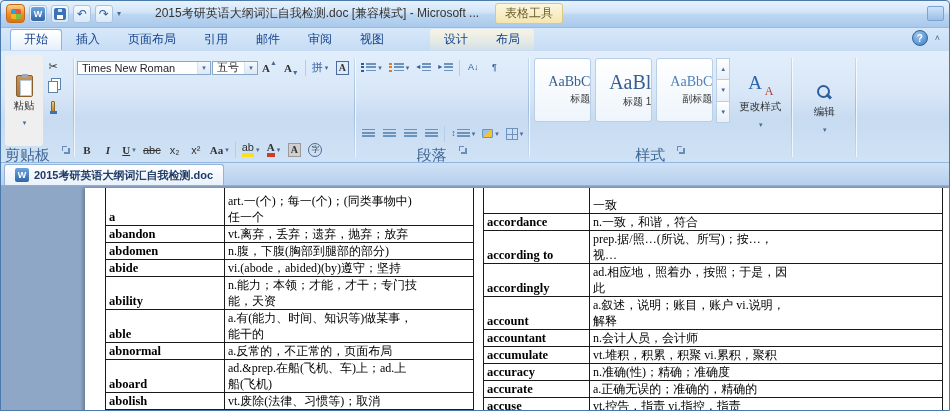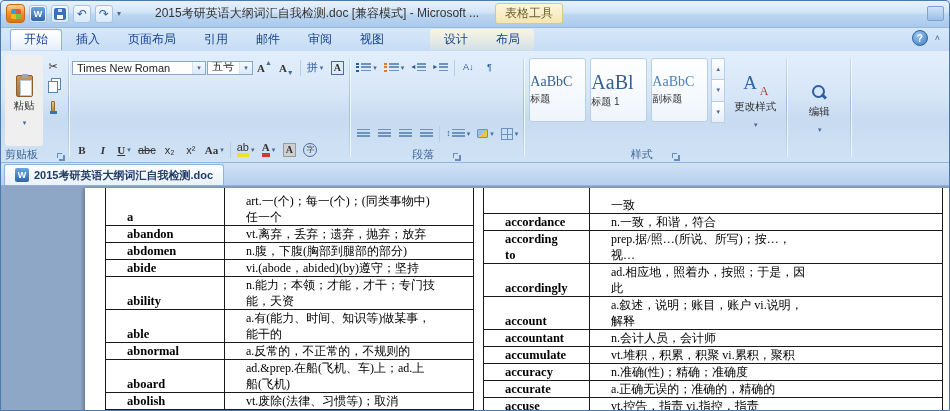--- a/index.html
+++ b/index.html
@@ -49,22 +49,22 @@
 
   
   .ribbon{position:absolute;left:0;top:51px;right:0;height:112px;
     background:linear-gradient(#e2eefb,#d7e6f7 40%,#c7dbf1 60%,#d0e2f5);
     border-bottom:1px solid #93b6de;display:flex;padding:2px 0 0 2px;overflow:hidden}
   .rgroup{display:flex;flex-direction:column;padding:2px 3px 0;position:relative;flex:none}
   .rgroup::after{content:"";position:absolute;right:0;top:5px;bottom:5px;width:1px;
     background:linear-gradient(#c6d9ee,#9fbddd,#c6d9ee);box-shadow:1px 0 0 rgba(255,255,255,.7)}
   .g-body{flex:1;display:flex;align-items:stretch}
   .g-col{display:flex;flex-direction:column;justify-content:space-between;padding:2px 0}
-  .g-label{height:16px;display:flex;align-items:flex-end;justify-content:center;gap:19px;
-    font-size:11px;color:#3e6796;white-space:nowrap}
+  .g-label{height:16px;display:flex;align-items:flex-start;justify-content:center;gap:12px;
+    font-size:15px;color:#3e6796;white-space:nowrap}
   .launcher{width:9px;height:9px;position:relative;display:inline-block}
   .launcher::before{content:"";position:absolute;left:0;top:0;width:4px;height:4px;
     border-left:1px solid #6a8db8;border-top:1px solid #6a8db8}
   .launcher::after{content:"";position:absolute;right:1px;bottom:1px;width:4px;height:4px;
     border-right:2px solid #6a8db8;border-bottom:2px solid #6a8db8}
   .rrow{display:flex;align-items:center;gap:1px;margin:1px 0}
   .rbtn{min-width:20px;height:19px;border:1px solid transparent;border-radius:2px;
     display:inline-flex;align-items:center;justify-content:center;gap:1px;
     font-size:11px;color:#333;background:transparent;padding:0 2px;font-family:inherit}
   .dd::after{content:"▾";font-size:7px;color:#4a6b99;margin-left:1px}
@@ -76,21 +76,21 @@
   .i-clipboard{width:17px;height:22px;background:linear-gradient(#c9955d,#a9763f);border:1px solid #8a5f2e;
     border-radius:2px;position:relative}
   .i-clipboard::before{content:"";position:absolute;left:3px;top:4px;width:10px;height:14px;background:#fff;border:1px solid #b9c7d8}
   .i-clipboard::after{content:"";position:absolute;left:5px;top:-2px;width:6px;height:4px;background:#9aa7b8;border-radius:1px}
   .clip-col{display:flex;flex-direction:column;justify-content:flex-start;gap:1px;padding-top:2px}
   .i-copy{width:10px;height:12px;position:relative;background:#fff;border:1px solid #5b82ad;box-shadow:3px -3px 0 -1px #fff,3px -3px 0 0 #5b82ad}
   .i-brush{width:4px;height:11px;background:linear-gradient(#e8c97a,#b98a3a);border:1px solid #8a6a2a;border-radius:1px;position:relative}
   .i-brush::after{content:"";position:absolute;left:-2px;bottom:-3px;width:7px;height:3px;background:#3a72b8}
 
   
-  .combo{height:14px;background:#fff;border:1px solid #89a7c8;display:flex;align-items:flex-end;
+  .combo{height:14px;background:#fff;border:1px solid #89a7c8;display:flex;align-items:center;
     font-size:11px;padding:0 0 0 4px;color:#222;white-space:nowrap;overflow:hidden}
   .combo .cdd{margin-left:auto;width:13px;height:100%;display:grid;place-items:center;color:#4a6b99;
     font-size:7px;border-left:1px solid #d6e2ef;background:linear-gradient(#f5f9fd,#dce9f6);flex:none}
   .serifB{font-family:"Liberation Serif",serif;font-weight:bold}
   .serifI{font-family:"Liberation Serif",serif;font-style:italic;font-weight:bold}
   .uline{text-decoration:underline}
   .strike{text-decoration:line-through}
   .tinyup{font-size:7px;color:#4a6b99;margin-left:-1px;align-self:flex-start}
   .tinydn{font-size:7px;color:#4a6b99;margin-left:-1px;align-self:flex-end}
   .boxA{border:1px solid #4a6b99;padding:0 2px;font-size:10px;line-height:12px}
@@ -114,21 +114,21 @@
   .i-ind.right::before{content:"▸"}
   .i-grid{width:12px;height:12px;border:1px solid #6d93bd;
     background:linear-gradient(to right,transparent 5px,#6d93bd 5px 6px,transparent 6px),
                linear-gradient(to bottom,transparent 5px,#6d93bd 5px 6px,transparent 6px)}
   .i-bucket{width:11px;height:9px;background:linear-gradient(135deg,#9cc0e8 50%,#f0c53a 50%);border:1px solid #6d93bd;border-radius:1px}
   .sm{font-size:9px;color:#2c5d9a;line-height:1}
 
   
   .style-card{width:57px;height:64px;margin:3px 2px 0;background:linear-gradient(#ffffff,#eef5fc);
     border:1px solid #b9cfe8;border-radius:3px;display:flex;flex-direction:column;
-    align-items:flex-start;justify-content:center;gap:3px;overflow:hidden}
+    align-items:flex-end;justify-content:center;gap:3px;overflow:hidden}
   .sc-prev{font-family:"Liberation Serif","DejaVu Serif",serif;color:#365f91;line-height:1;white-space:nowrap}
   .sc-name{font-size:10px;color:#333;white-space:nowrap}
   .gstrip{width:14px;margin:3px 1px 0;display:flex;flex-direction:column;height:64px}
   .gstrip>div{flex:1;border:1px solid #b9cfe8;background:linear-gradient(#fff,#e6eff9);
     display:grid;place-items:center;font-size:6px;color:#4a6b99;margin-bottom:-1px}
   .bigbtn{width:58px;display:flex;flex-direction:column;align-items:center;justify-content:center;
     gap:3px;border:1px solid transparent;border-radius:3px;font-size:10.5px;color:#333;background:transparent;font-family:inherit}
   .i-chg{position:relative;width:26px;height:24px}
   .i-chg .A1{position:absolute;left:1px;top:0;font-family:"Liberation Serif",serif;font-size:19px;color:#2e66a8;line-height:1}
   .i-chg .A2{position:absolute;right:0;bottom:0;font-family:"Liberation Serif",serif;font-size:12px;color:#b03a2e;line-height:1}
@@ -141,21 +141,21 @@
     background:linear-gradient(#cfe2f6,#b6cfec);border-bottom:1px solid #8fb0d8;
     display:flex;align-items:flex-end;padding-left:4px}
   .dtab{height:21px;display:flex;align-items:center;gap:5px;padding:0 10px;
     background:linear-gradient(#fefeff,#e9f1fa);border:1px solid #93b3d8;border-bottom:none;
     border-radius:3px 3px 0 0;font-size:11px;color:#1f3b66;white-space:nowrap;font-weight:bold}
 
   
   .docarea{position:absolute;left:0;top:186px;right:0;bottom:0;background:#8ea7c6;overflow:hidden}
   .page{position:absolute;left:85px;top:2px;width:865px;height:260px;background:#fff;box-shadow:-2px 0 3px rgba(0,0,0,.25)}
   .vocab{position:absolute;border-collapse:collapse;color:#000;table-layout:fixed}
-  .vocab td{border:1.5px solid #1a1a1a;vertical-align:top;padding:0 21px;font-size:12px;line-height:16px;
+  .vocab td{border:1.5px solid #1a1a1a;vertical-align:top;padding:0 3px;font-size:12px;line-height:16px;
     font-family:"Liberation Serif","DejaVu Serif",serif;overflow:hidden}
   .vocab td.w{font-weight:bold;vertical-align:bottom;font-size:12.5px}
   .vocab td.d{white-space:pre-line}
   .vocab tr:first-child td{border-top:none}
   #tblL{left:20px;top:0;width:369px}
   #tblL td.w{width:119px}
   #tblR{left:398px;top:0;width:460px}
   #tblR td.w{width:106px}
   #tblL tr:first-child td{height:37px}
   #tblR tr:first-child td{height:25px}
@@ -437,21 +437,21 @@
             <td class="d">n.能力；本领；才能，才干；专门技
 能，天资</td>
           </tr>
       <tr>
             <td class="w">able</td>
             <td class="d">a.有(能力、时间、知识等)做某事，
 能干的</td>
           </tr>
       <tr>
             <td class="w">abnormal</td>
-            <td class="d">a.反常的，不正常的，不规则的</td>
+            <td class="d">a.反常的，不正常的，页面布局</td>
           </tr>
       <tr>
             <td class="w">aboard</td>
             <td class="d">ad.&amp;prep.在船(飞机、车)上；ad.上
 船(飞机)</td>
           </tr>
       <tr>
             <td class="w">abolish</td>
             <td class="d">vt.废除(法律、习惯等)；取消</td>
           </tr>

